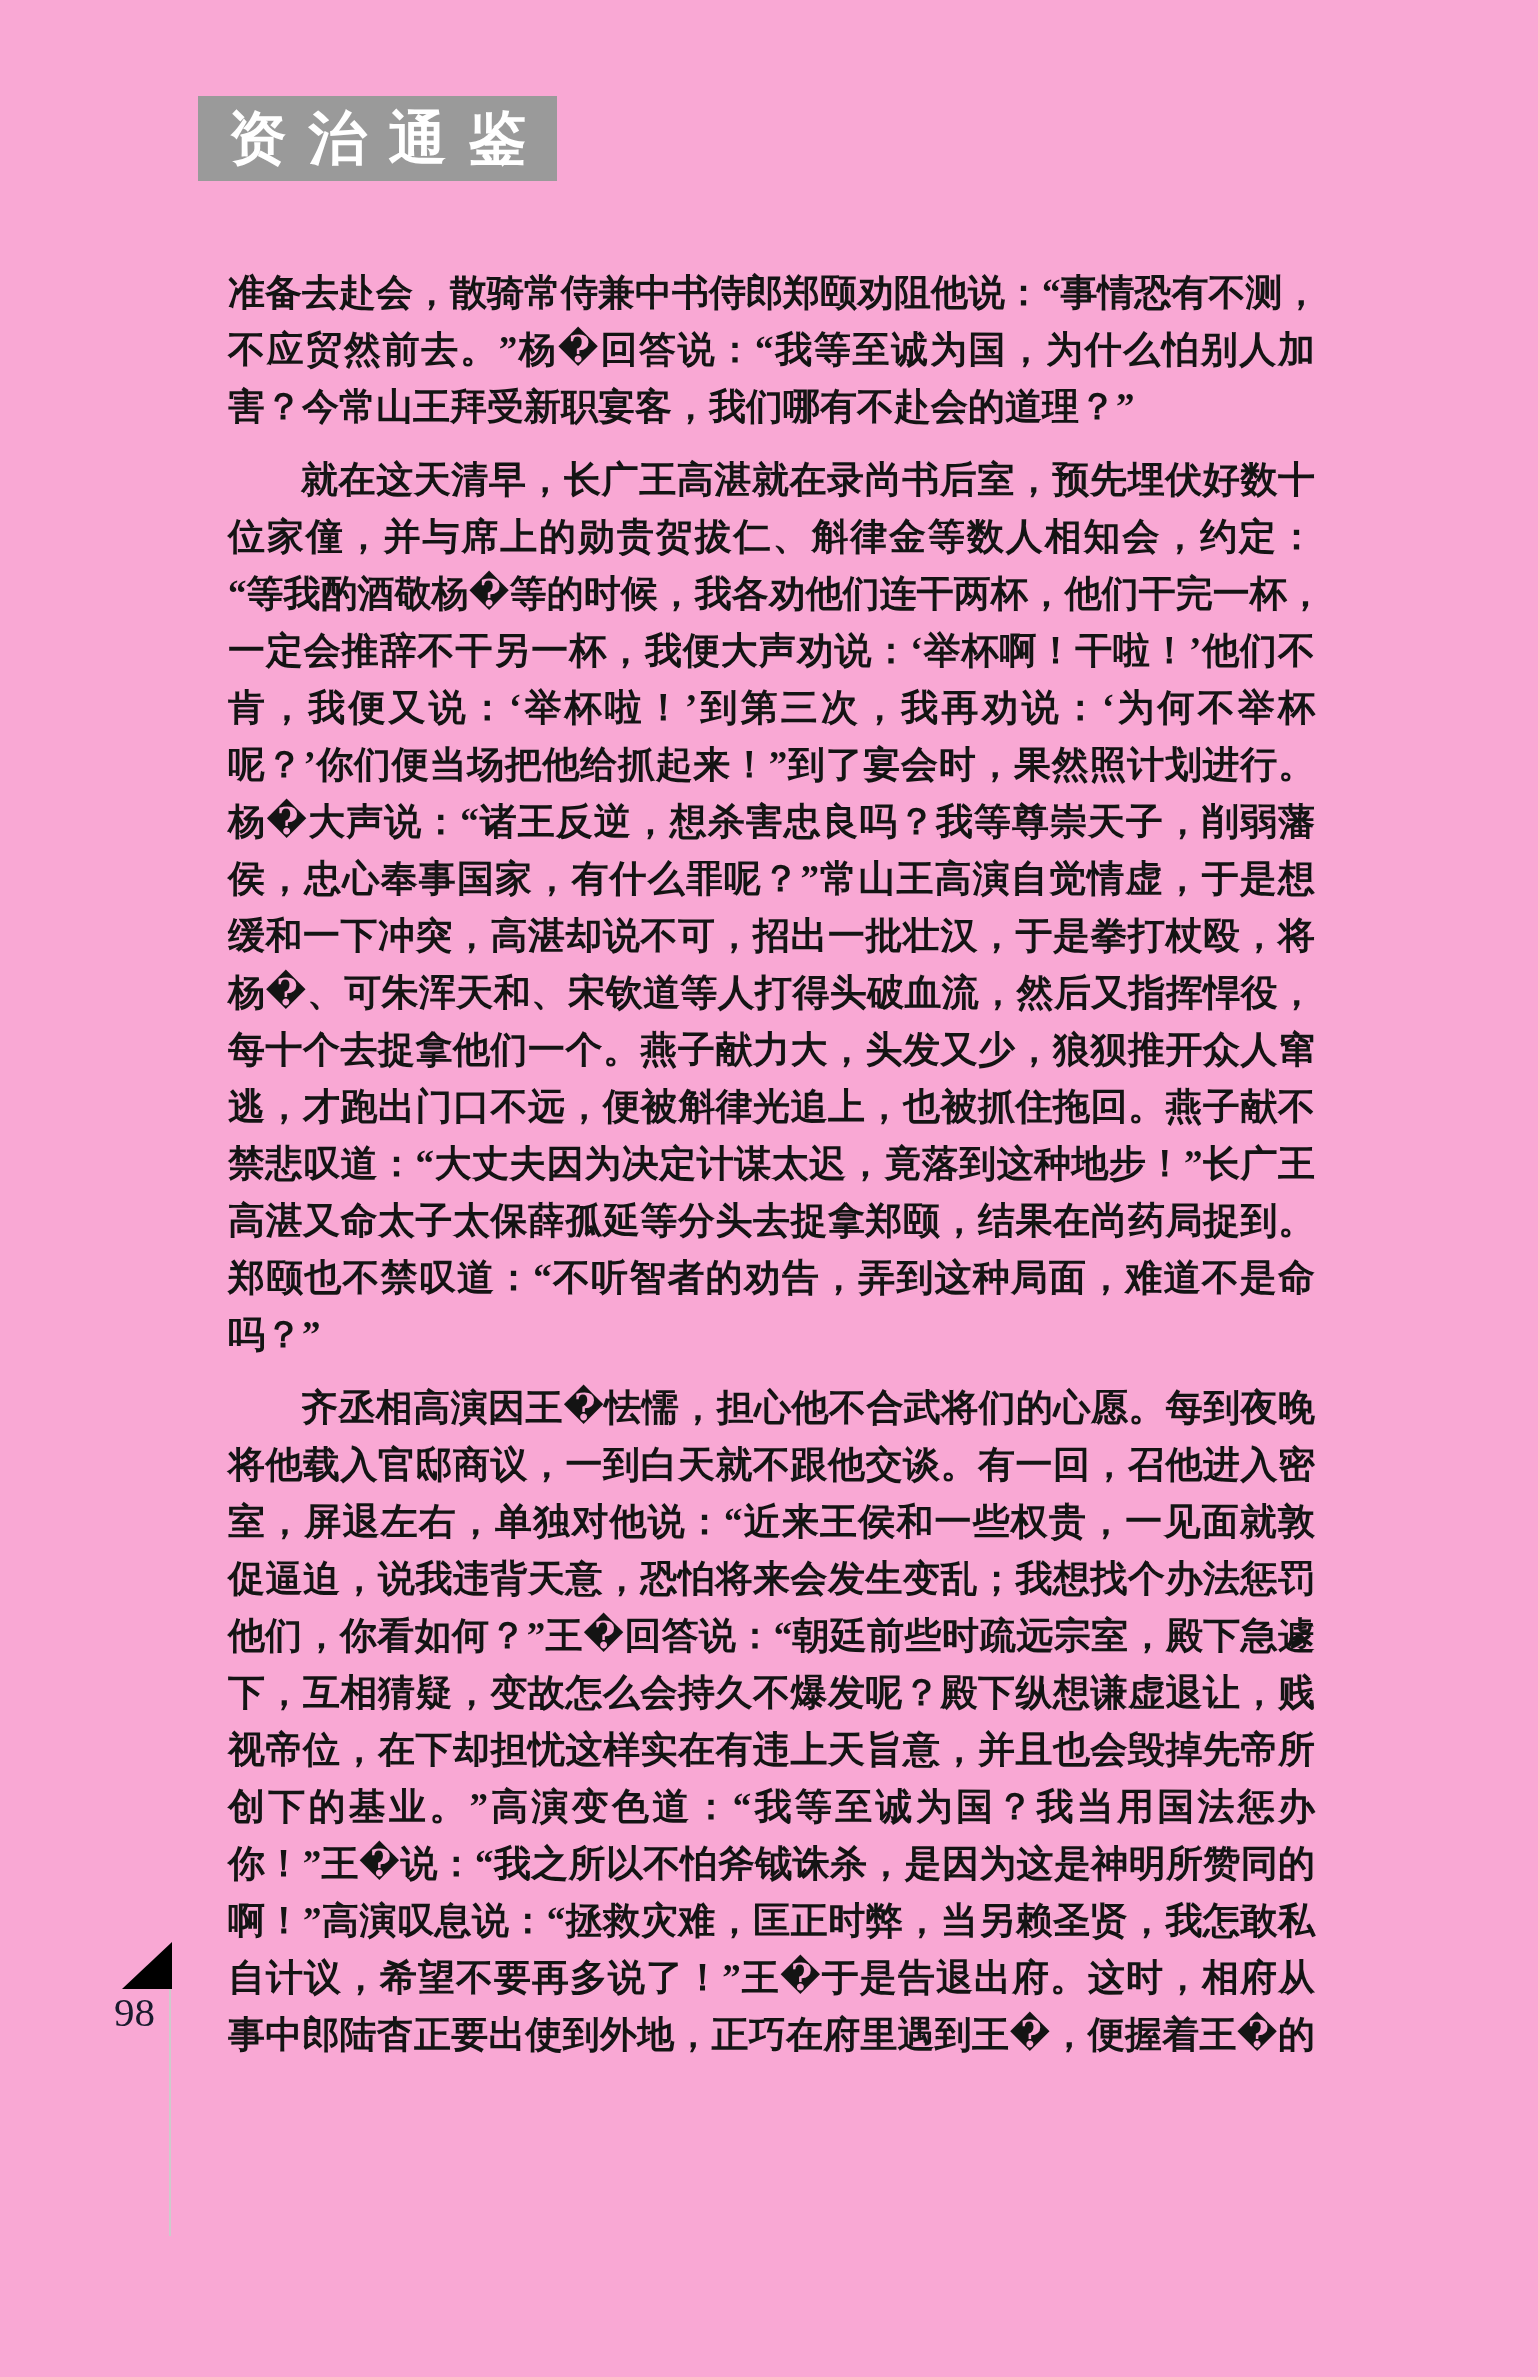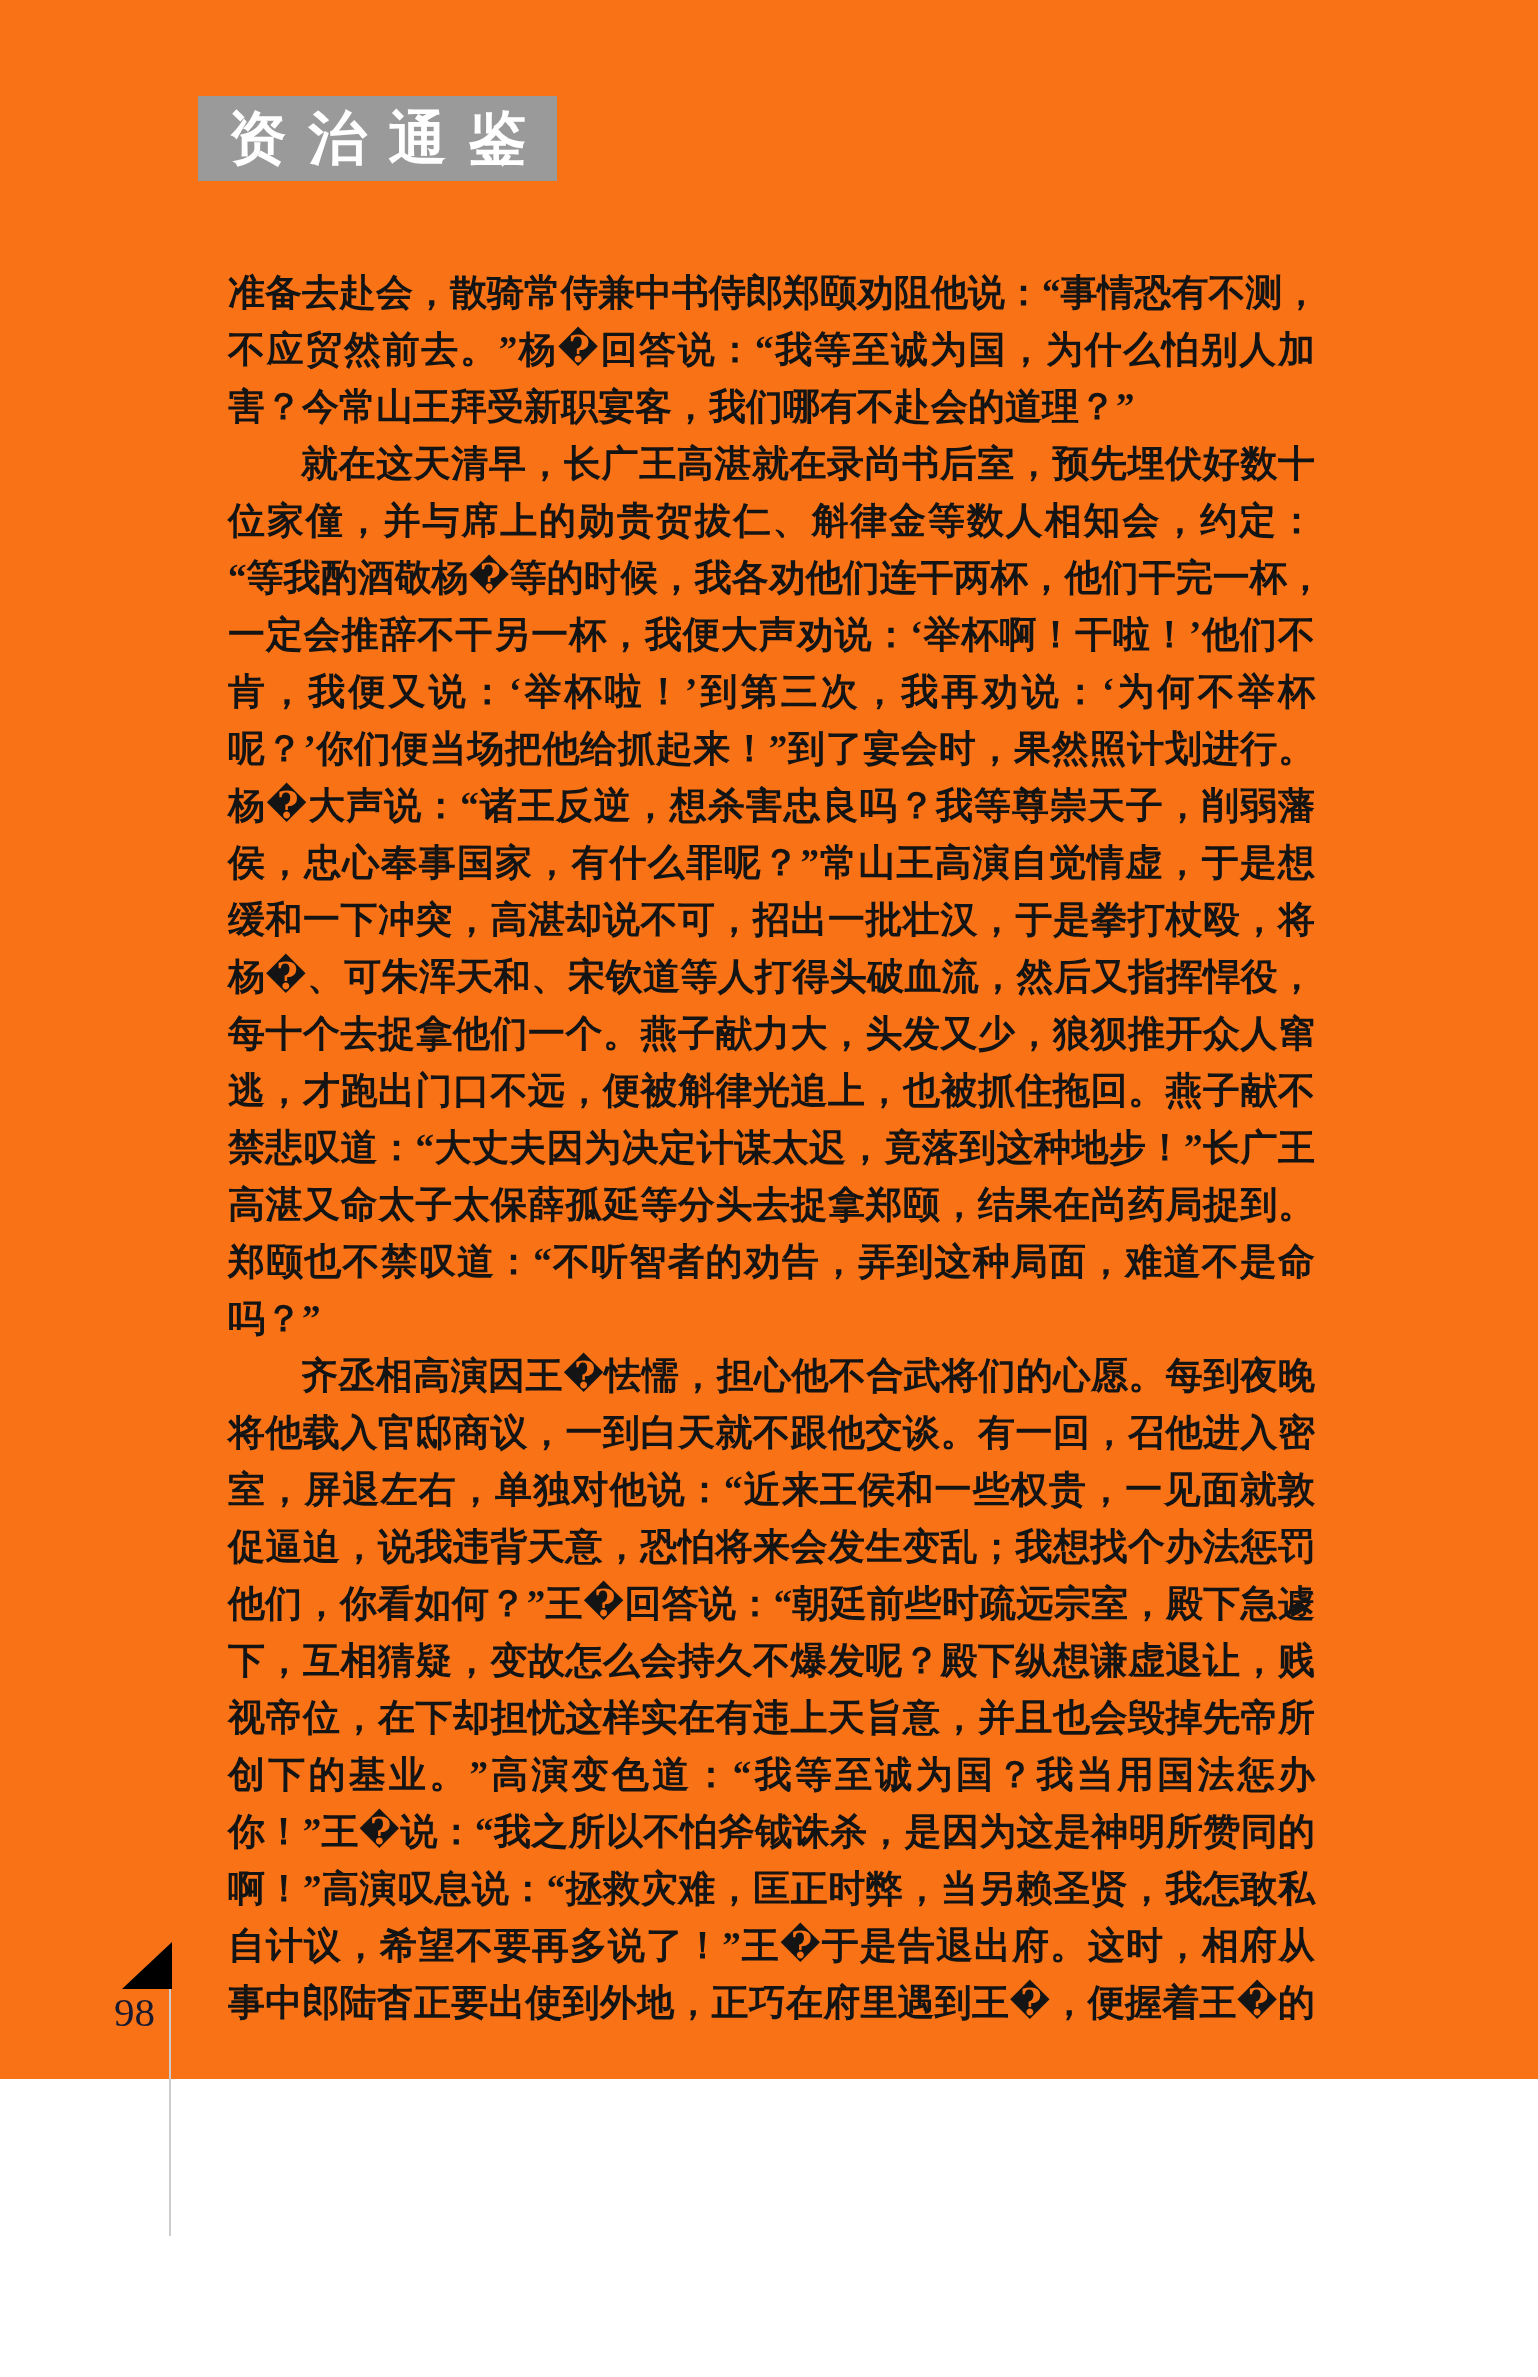--- a/index.html
+++ b/index.html
@@ -6,22 +6,22 @@
     margin: 0;
     padding: 0;
     background: #ffffff;
     width: 1538px;
     height: 2377px;
     overflow: hidden;
   }
   .page {
     position: relative;
     width: 1538px;
-    height: 2079px;
-    background: #f97316;
+    height: 2377px;
+    background: #f9a8d4;
     font-family: "Liberation Serif", "DejaVu Serif", serif;
   }
   .banner {
     position: absolute;
     left: 198px;
     top: 96px;
     width: 359px;
     height: 85px;
     background: #9a9a9a;
     display: flex;
@@ -48,21 +48,21 @@
   }
   .line {
     text-align: justify;
     text-align-last: justify;
     height: 57px;
     white-space: nowrap;      
     overflow: visible;
     font-weight: bold;
   }
   .line.flush { text-align-last: left; }
-  .line.indent { text-indent: 73px; }
+  .line.indent { text-indent: 73px; margin-top: 16px; }
   .corner-triangle {
     position: absolute;
     left: 122px;
     top: 1942px;
     width: 0;
     height: 0;
     border-bottom: 47px solid #000000;
     border-left: 50px solid transparent;
   }
   .page-number {

